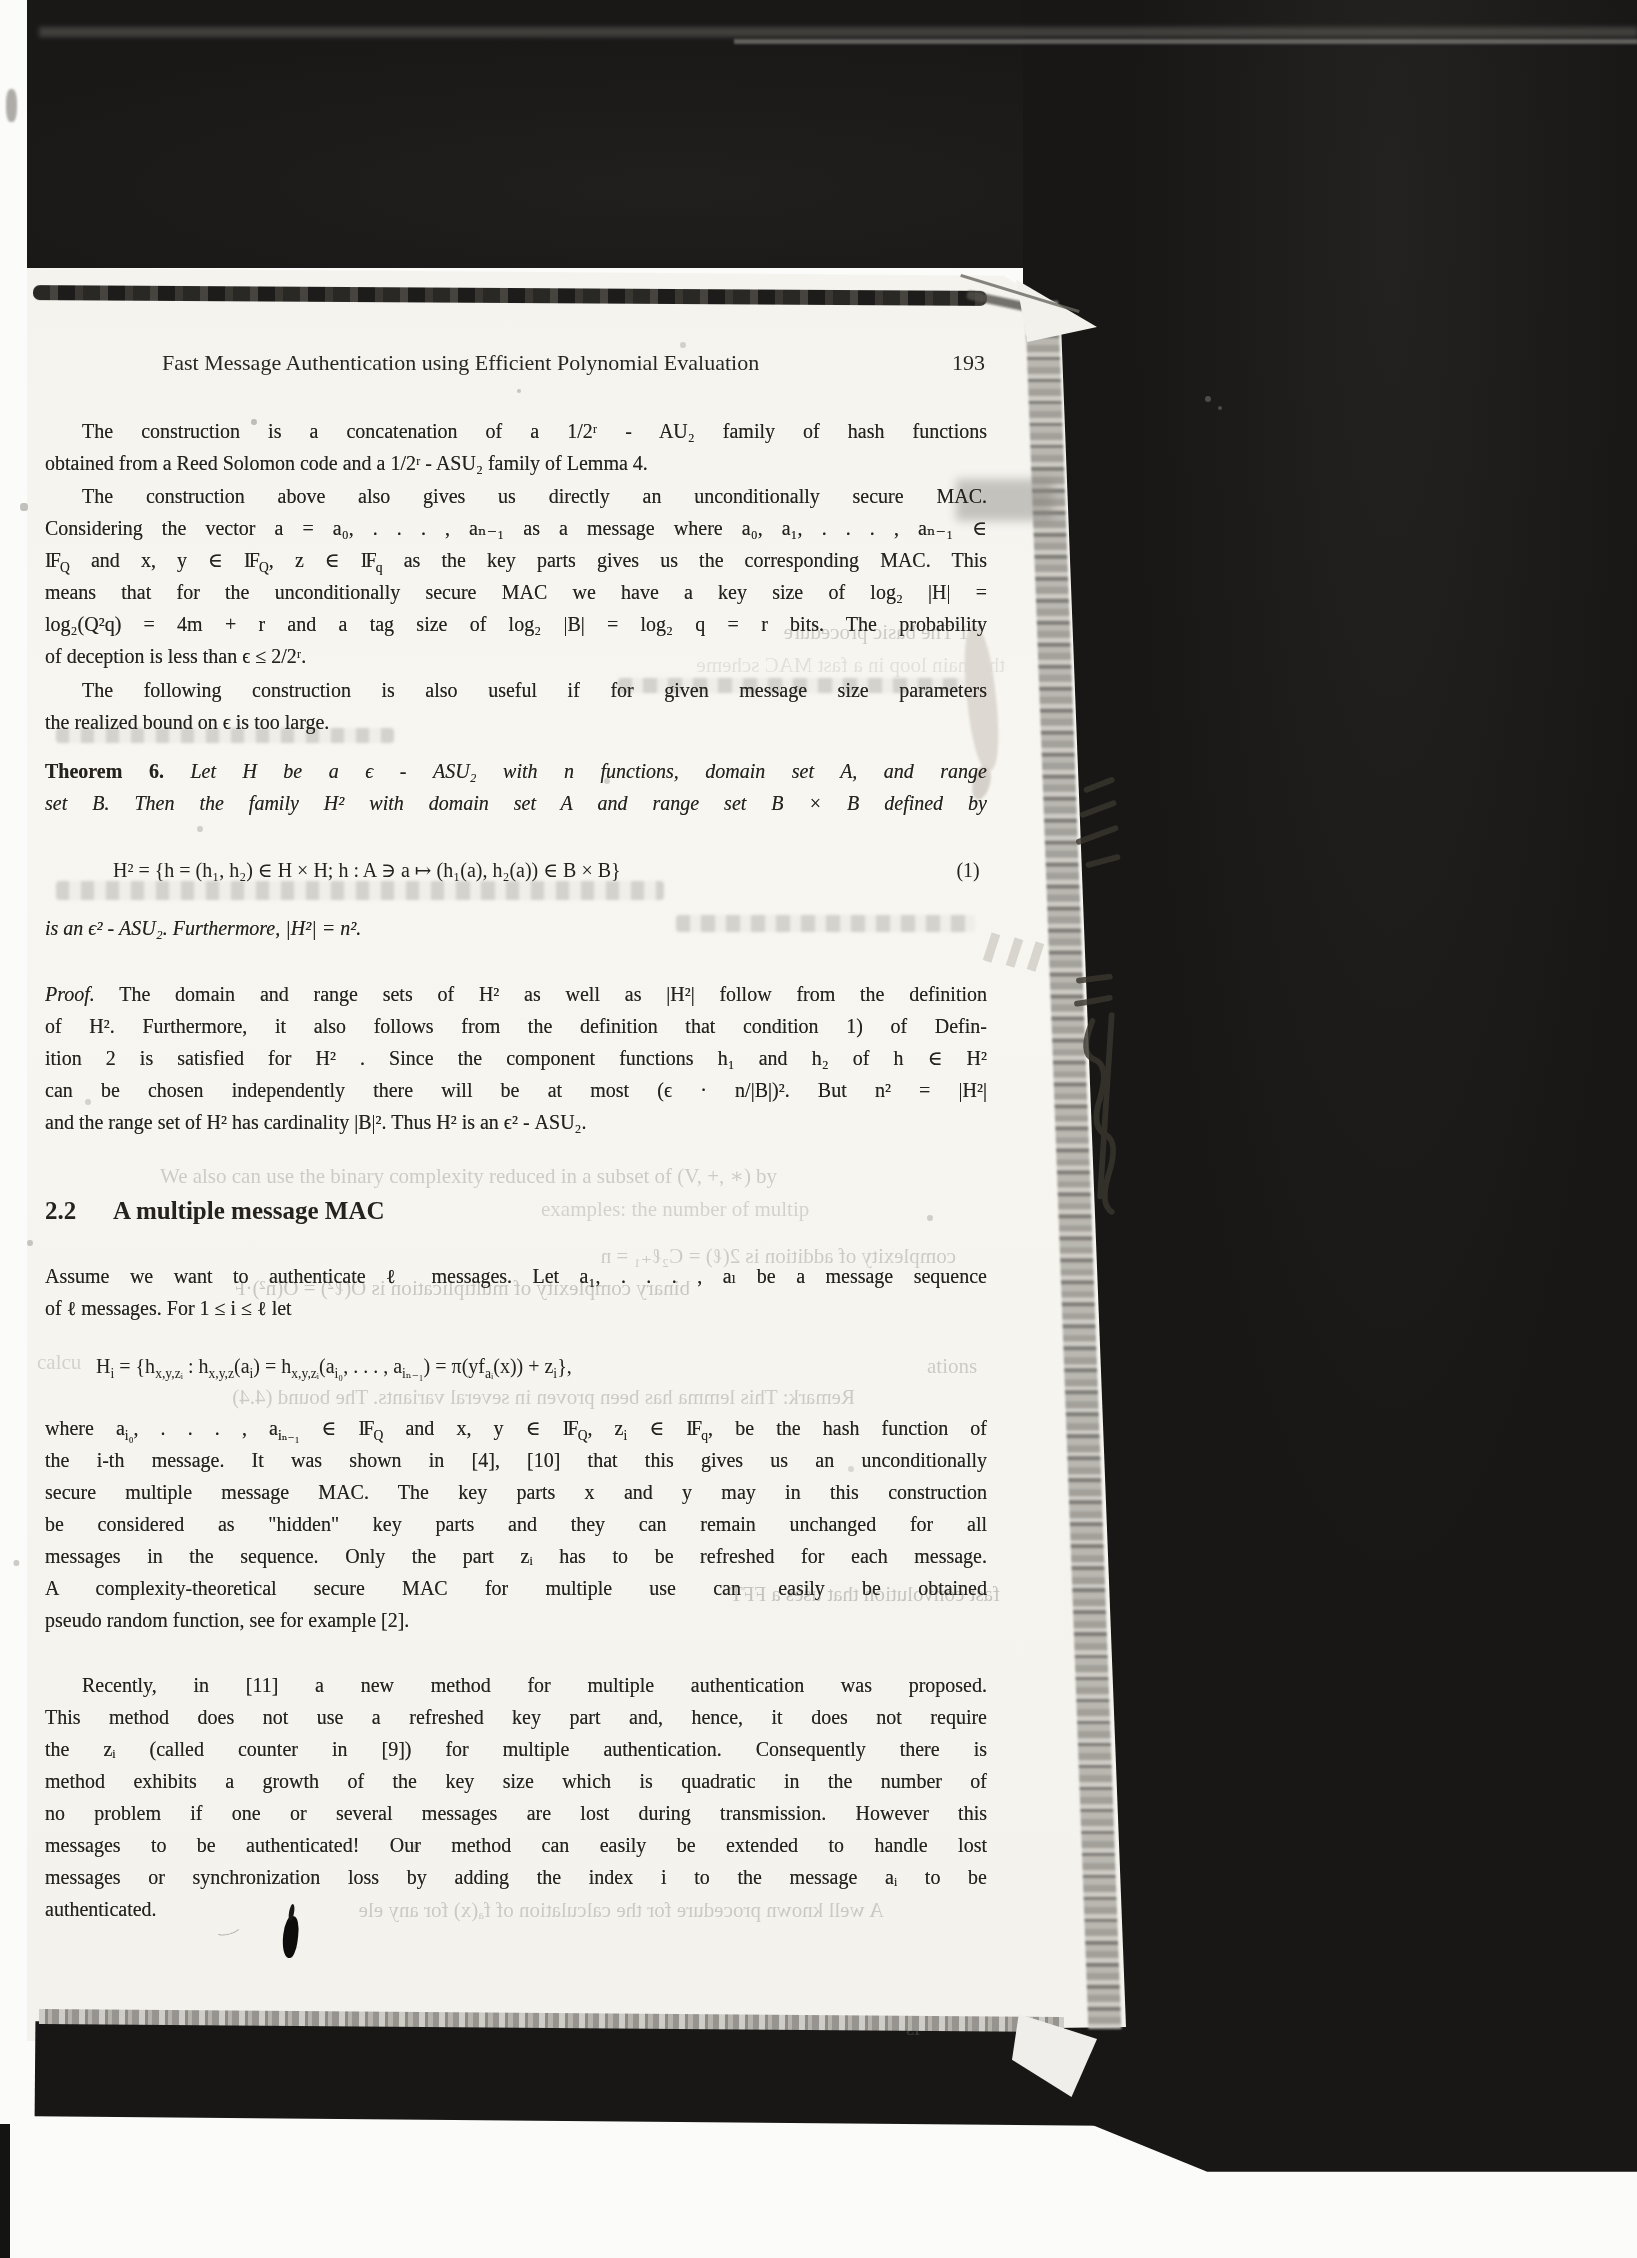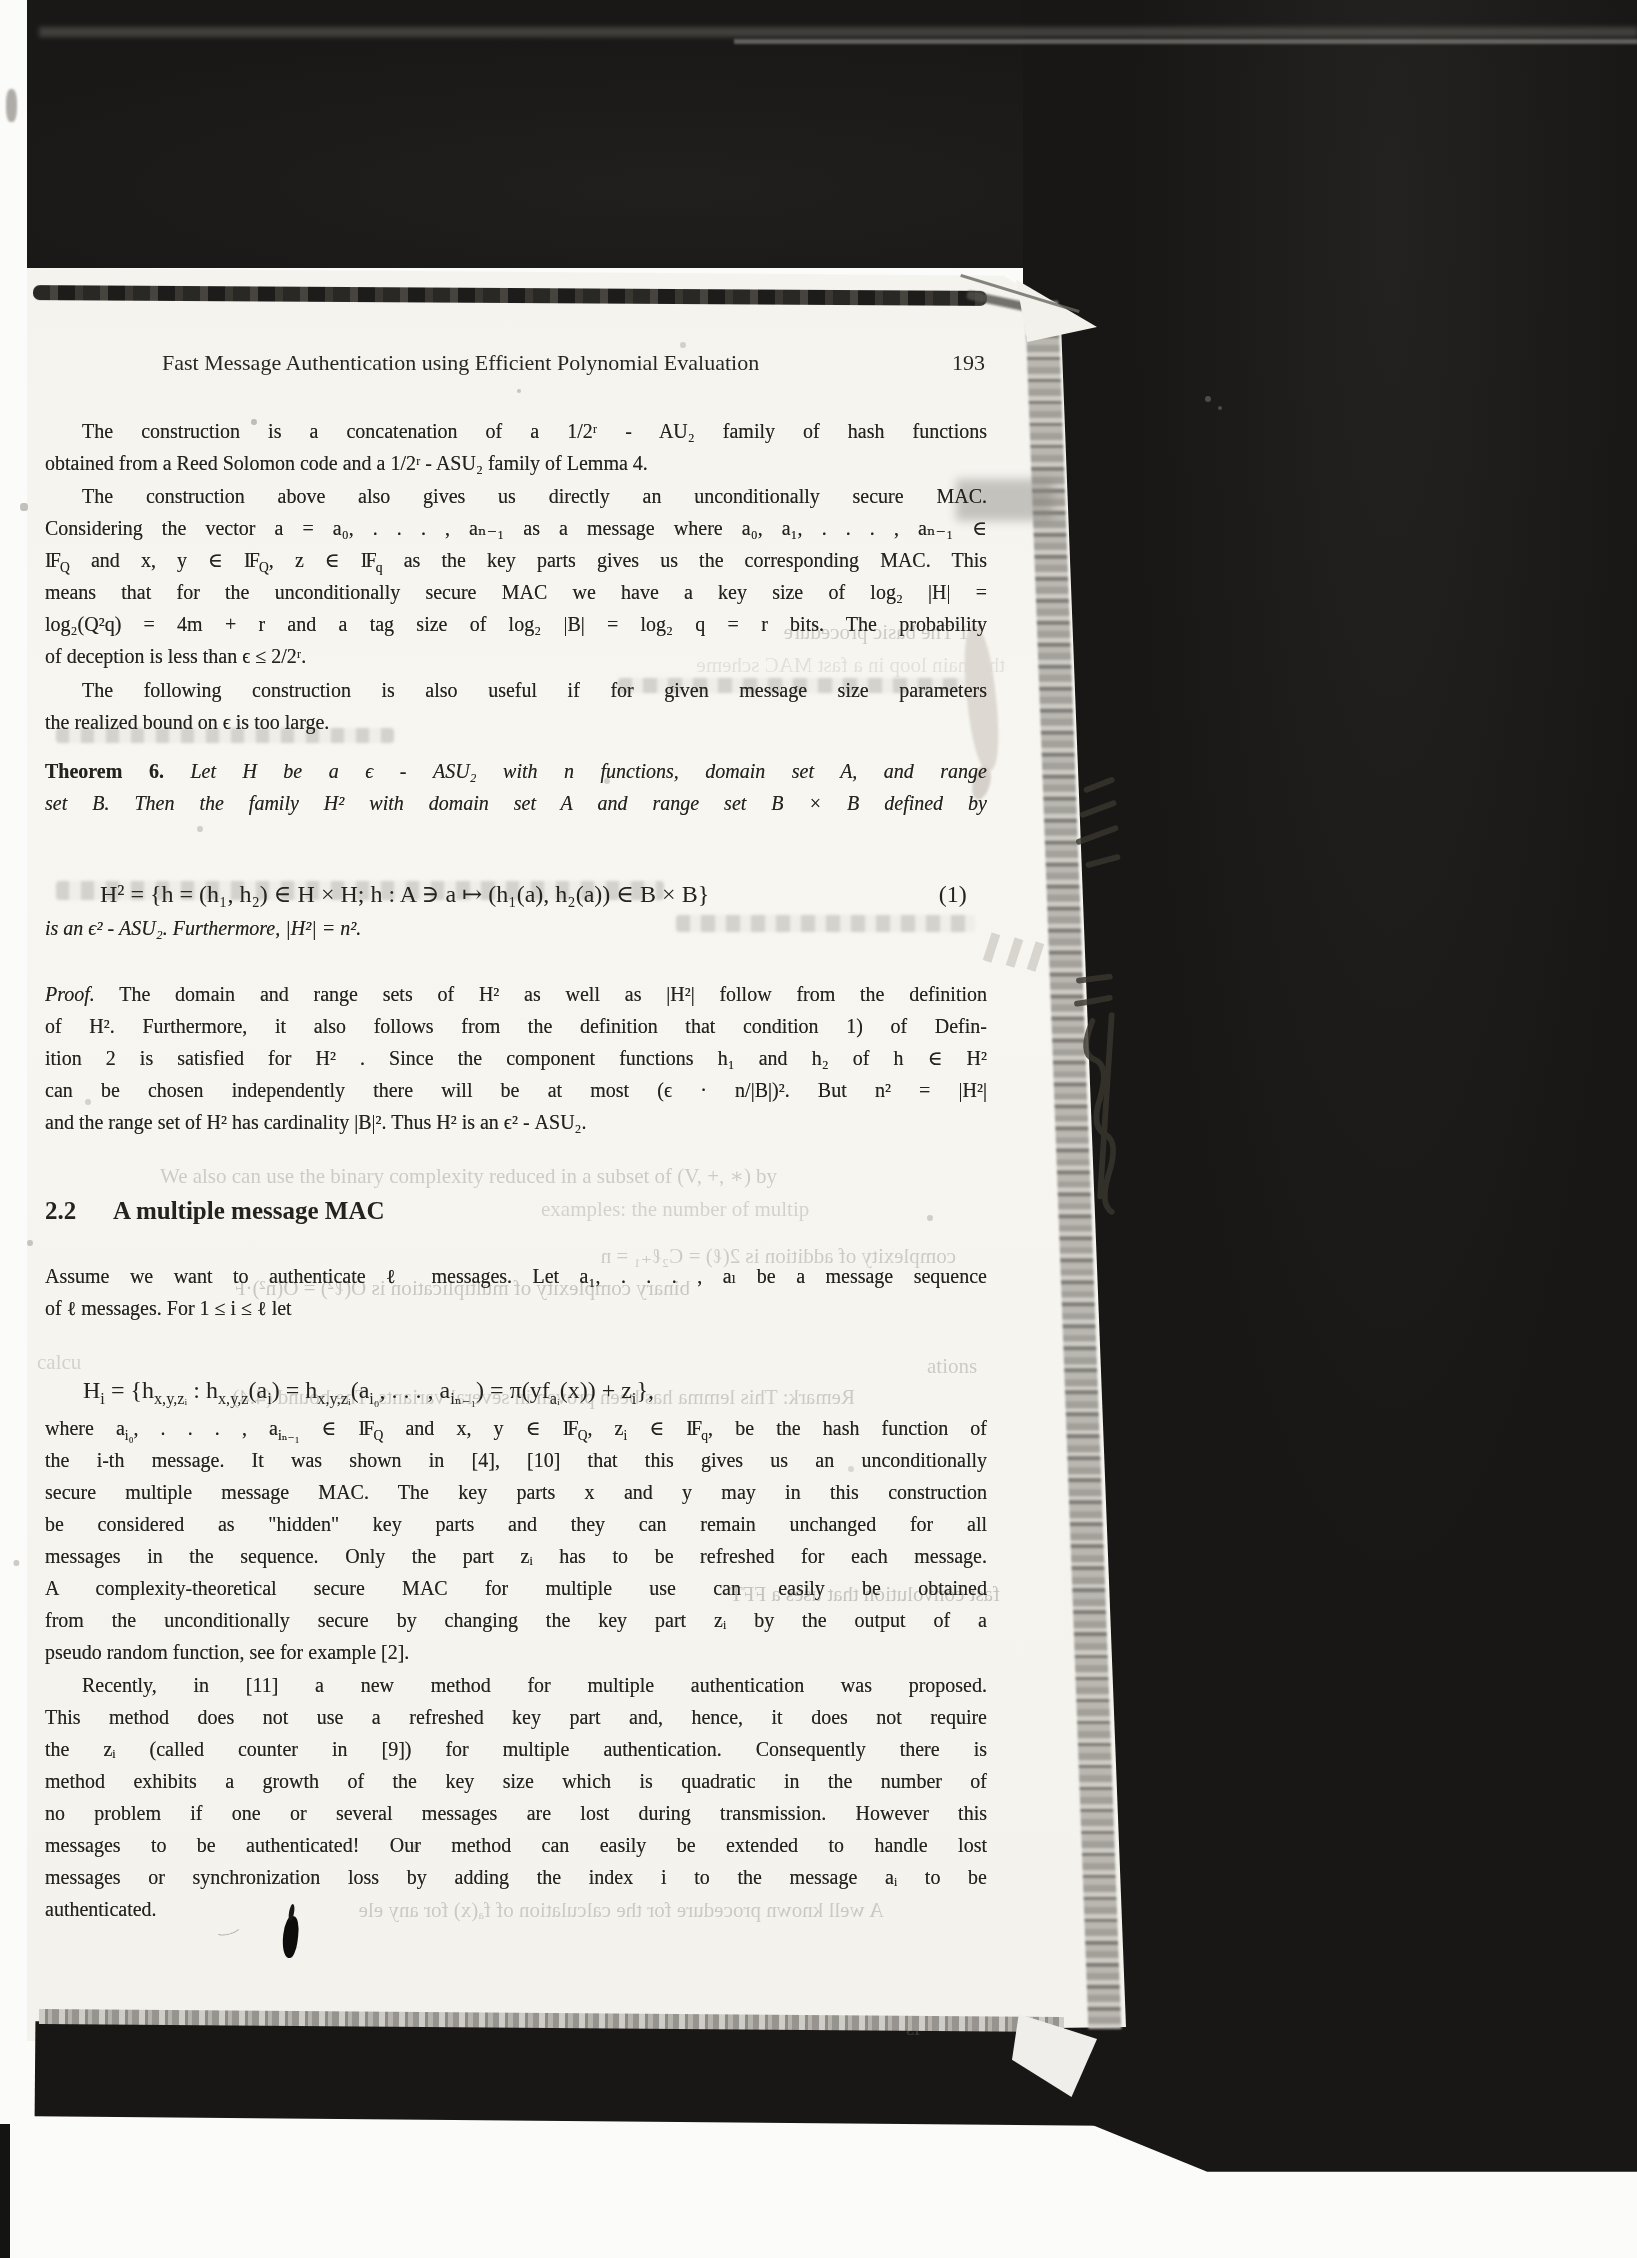--- a/index.html
+++ b/index.html
@@ -56,21 +56,21 @@
       text-shadow:0 0 0.4px rgba(40,35,30,.55);}
   .sl{text-align-last:left;}
   .ind{text-indent:37px;}
   .it{font-style:italic;}
   .bd{font-weight:bold;}
   sub.s{font-size:68%;line-height:0;}
   .bb{letter-spacing:-1.9px;margin-right:1px;}
   .hdr{position:absolute;left:45px;top:350px;width:942px;height:31px;font-size:22px;color:#2a2722;}
   .hdr .t{position:absolute;left:117px;}
   .hdr .pn{position:absolute;right:1.9px;}
-  .eqline{position:absolute;left:44px;width:942px;height:33px;line-height:33px;font-size:24px;margin-top:24px;}
+  .eqline{position:absolute;left:57px;width:942px;height:33px;line-height:33px;font-size:20px;}
   .sechead{position:absolute;left:45px;top:1193px;width:942px;height:35px;line-height:35px;font-size:25px;font-weight:bold;}
   .sechead .st{position:absolute;left:68px;}
   
   .ghost{position:absolute;z-index:3;color:#6e6c66;font-size:21px;white-space:nowrap;overflow:hidden;
      filter:blur(0.7px);}
   .mir{transform:scaleX(-1);}
   .smudge{position:absolute;z-index:3;border-radius:3.9px;filter:blur(1.5px);
      background:repeating-linear-gradient(90deg,rgba(120,116,110,.28) 0 13.5px,rgba(120,116,110,.06) 13.5px 25px);}
   .ink-blob{position:absolute;left:283px;top:1916px;width:14.5px;height:42px;z-index:5;background:#0e0d0c;
      border-radius:50% 50% 45% 60%;transform:rotate(7deg);}
@@ -216,21 +216,20 @@
       <span style="margin-left:39px;"><span>H</span><sub class="s">i</sub><span> = {h</span><sub class="s">x,y,zᵢ</sub><span> : h</span><sub class="s">x,y,z</sub><span>(a</span><sub class="s">i</sub><span>) = h</span><sub class="s">x,y,zᵢ</sub><span>(a</span><sub class="s">i₀</sub><span>, . . . , a</span><sub class="s">iₙ₋₁</sub><span>) = π(yf</span><sub class="s">aᵢ</sub><span>(x)) + z</span><sub class="s">i</sub><span>},</span></span>
     </div>
 
     <div class="para" style="top:1412px;">
       <div class="ln"><span>where a</span><sub class="s">i₀</sub><span>, . . . , a</span><sub class="s">iₙ₋₁</sub><span> ∈ </span><span class="bb">IF</span><sub class="s">Q</sub><span> and x, y ∈ </span><span class="bb">IF</span><sub class="s">Q</sub><span>, z</span><sub class="s">i</sub><span> ∈ </span><span class="bb">IF</span><sub class="s">q</sub><span>, be the hash function of</span></div>
       <div class="ln">the i-th message. It was shown in [4], [10] that this gives us an unconditionally</div>
       <div class="ln">secure multiple message MAC. The key parts x and y may in this construction</div>
       <div class="ln">be considered as "hidden" key parts and they can remain unchanged for all</div>
       <div class="ln">messages in the sequence. Only the part zᵢ has to be refreshed for each message.</div>
       <div class="ln">A complexity-theoretical secure MAC for multiple use can easily be obtained</div>
-      <div class="ln">from the unconditionally secure by changing the key part zᵢ by the output of a</div>
       <div class="ln sl">pseudo random function, see for example [2].</div>
     </div>
 
     <div class="para" style="top:1669px;">
       <div class="ln ind">Recently, in [11] a new method for multiple authentication was proposed.</div>
       <div class="ln">This method does not use a refreshed key part and, hence, it does not require</div>
       <div class="ln">the zᵢ (called counter in [9]) for multiple authentication. Consequently there is</div>
       <div class="ln">method exhibits a growth of the key size which is quadratic in the number of</div>
       <div class="ln">no problem if one or several messages are lost during transmission. However this</div>
       <div class="ln">messages to be authenticated! Our method can easily be extended to handle lost</div>

